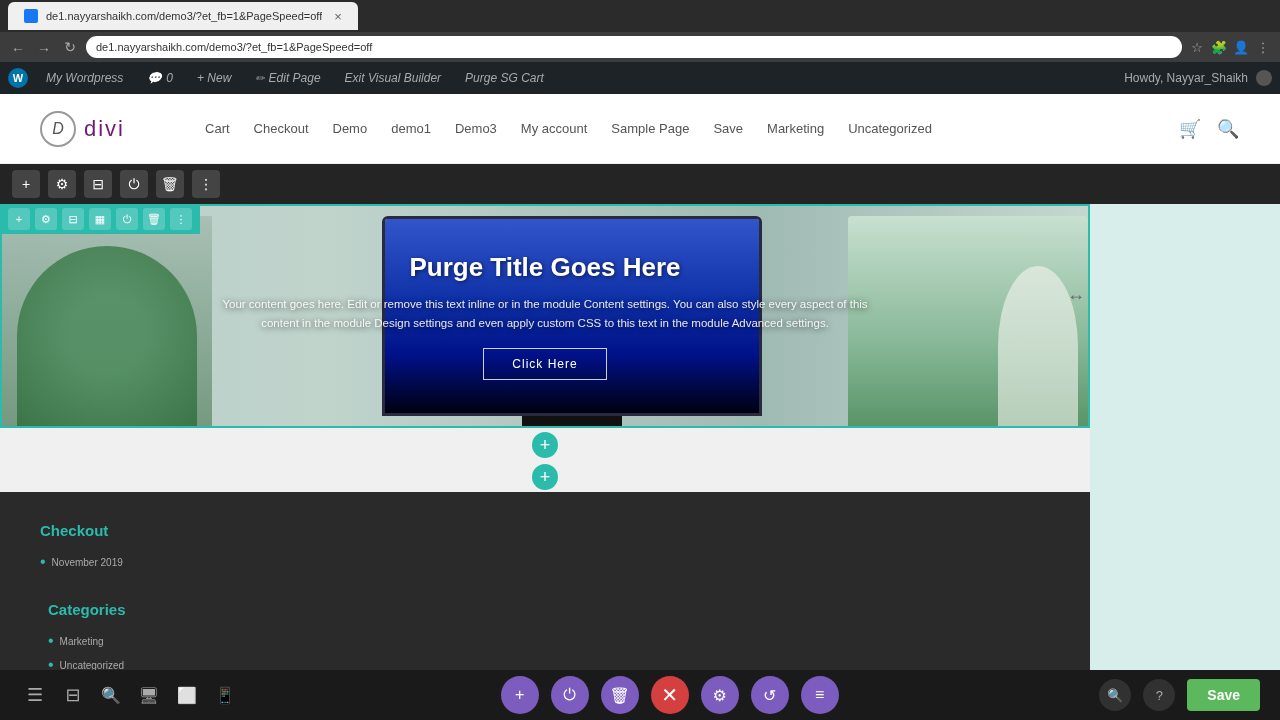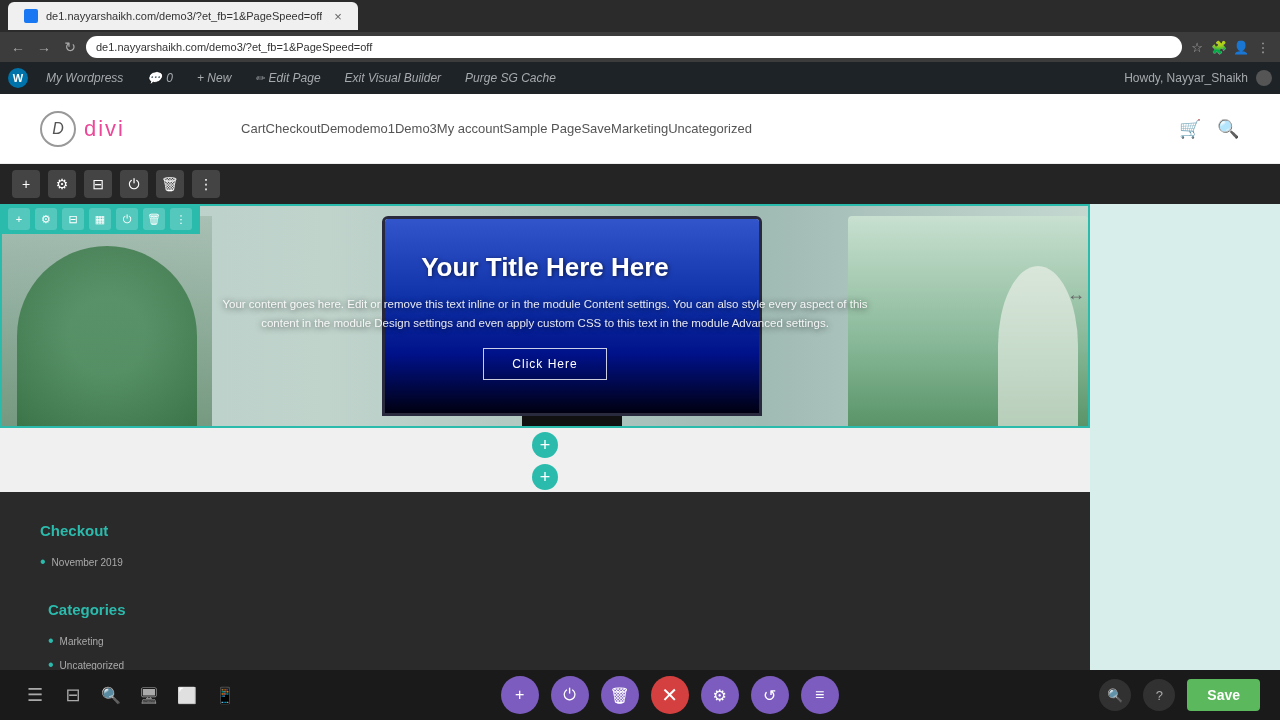--- a/index.html
+++ b/index.html
@@ -22,22 +22,22 @@
     .wp-admin-bar-item { color: #a7aaad; font-size: 12px; display: flex; align-items: center; gap: 4px; cursor: pointer; padding: 0 6px; font-style: italic; }
     .wp-logo { width: 20px; height: 20px; background: #0073aa; border-radius: 50%; display: flex; align-items: center; justify-content: center; color: #fff; font-size: 11px; font-weight: bold; }
     .wp-bar-right { margin-left: auto; color: #a7aaad; font-size: 12px; display: flex; align-items: center; gap: 8px; }
     .wp-bar-right .greeting { color: #a7aaad; }
     .wp-avatar { width: 16px; height: 16px; background: #555; border-radius: 50%; }
 
     
     .site-header { background: #fff; height: 70px; display: flex; align-items: center; padding: 0 40px; border-bottom: 1px solid #eee; }
     .site-logo { display: flex; align-items: center; gap: 8px; margin-right: 80px; }
     .logo-circle { width: 36px; height: 36px; border-radius: 50%; border: 2px solid #999; display: flex; align-items: center; justify-content: center; font-size: 16px; color: #555; font-style: italic; }
-    .logo-text { font-size: 22px; color: #ec4899; font-weight: 300; letter-spacing: 2px; }
-    .site-nav { display: flex; align-items: flex-end; flex: 1; margin-left: 36px; }
+    .logo-text { font-size: 22px; color: #701a75; font-weight: 300; letter-spacing: 2px; }
+    .site-nav { display: flex; align-items: flex-end; gap: 24px; flex: 1; }
     .site-nav a { font-size: 13px; color: #555; text-decoration: none; cursor: pointer; }
     .header-icons { display: flex; gap: 16px; align-items: center; }
     .header-icon { font-size: 18px; color: #555; cursor: pointer; }
 
     
     .divi-toolbar { background: rgba(0,0,0,0.85); height: 40px; display: flex; align-items: center; padding: 0 12px; gap: 8px; position: relative; z-index: 10; }
     .divi-toolbar-btn { width: 28px; height: 28px; border-radius: 4px; border: none; background: rgba(255,255,255,0.15); color: #fff; font-size: 14px; display: flex; align-items: center; justify-content: center; cursor: pointer; }
 
     
     .page-content { position: relative; overflow: hidden; }
@@ -121,21 +121,21 @@
     <span>+ New</span>
   </div>
   <div class="wp-admin-bar-item">
     <span style="font-size:11px;">✏</span>
     <span>Edit Page</span>
   </div>
   <div class="wp-admin-bar-item">
     <span>Exit Visual Builder</span>
   </div>
   <div class="wp-admin-bar-item">
-    <span>Purge SG Cache</span>
+    <span>Purge SG Cart</span>
   </div>
   <div class="wp-bar-right">
     <span class="greeting">Howdy, Nayyar_Shaikh</span>
     <div class="wp-avatar"></div>
   </div>
 </div>
 
 <div class="site-header">
   <div class="site-logo">
     <div class="logo-circle">
@@ -201,21 +201,21 @@
           <div style="width:100%; height:100%; background: linear-gradient(180deg, #3355cc 0%, #1133aa 40%, #001188 70%, #000011 100%); display:flex; align-items:center; justify-content:center;">
           </div>
         </div>
         <div style="position:absolute; left:calc(35% + 140px); top:210px; z-index:3; width:100px; height:14px; background:#111; border-radius:0 0 4px 4px;"></div>
 
         <div style="position:absolute; right:0; bottom:0; width:240px; height:210px; z-index:1; background: linear-gradient(180deg, #c8e0d0 0%, #88b898 60%, #5a9468 100%); overflow:hidden; border-radius:4px 4px 0 0;">
           <div style="position:absolute; right:10px; bottom:0; width:80px; height:160px; background:#f5f5f0; border-radius:50% 50% 0 0; opacity:0.6;"></div>
         </div>
 
         <div class="hero-overlay" style="z-index:4;">
-          <h1 class="hero-title" style="font-size:26px; font-weight:700; color:#fff; text-shadow:1px 1px 4px rgba(0,0,0,0.6);">Your Title Here Here</h1>
+          <h1 class="hero-title" style="font-size:26px; font-weight:700; color:#fff; text-shadow:1px 1px 4px rgba(0,0,0,0.6);">Purge Title Goes Here</h1>
           <p class="hero-text" style="font-size:11.5px; color:rgba(255,255,255,0.9); text-align:center; max-width:700px; line-height:1.6; text-shadow:0 1px 6px rgba(0,0,0,0.7); padding:0 20px;">Your content goes here. Edit or remove this text inline or in the module Content settings. You can also style every aspect of this content in the module Design settings and even apply custom CSS to this text in the module Advanced settings.</p>
           <button class="hero-btn" style="border:1px solid rgba(255,255,255,0.8); background:transparent; color:#fff; padding:8px 28px; font-size:12px; cursor:pointer; letter-spacing:1px; margin-top:4px;">Click Here</button>
         </div>
       </div>
     </div>
 
     <div class="add-section-row" style="padding:4px 0;">
       <button class="add-circle-btn" style="width:26px; height:26px; border-radius:50%; background:#2bbbad; border:none; color:#fff; font-size:18px; cursor:pointer; display:flex; align-items:center; justify-content:center;">+</button>
     </div>
 

